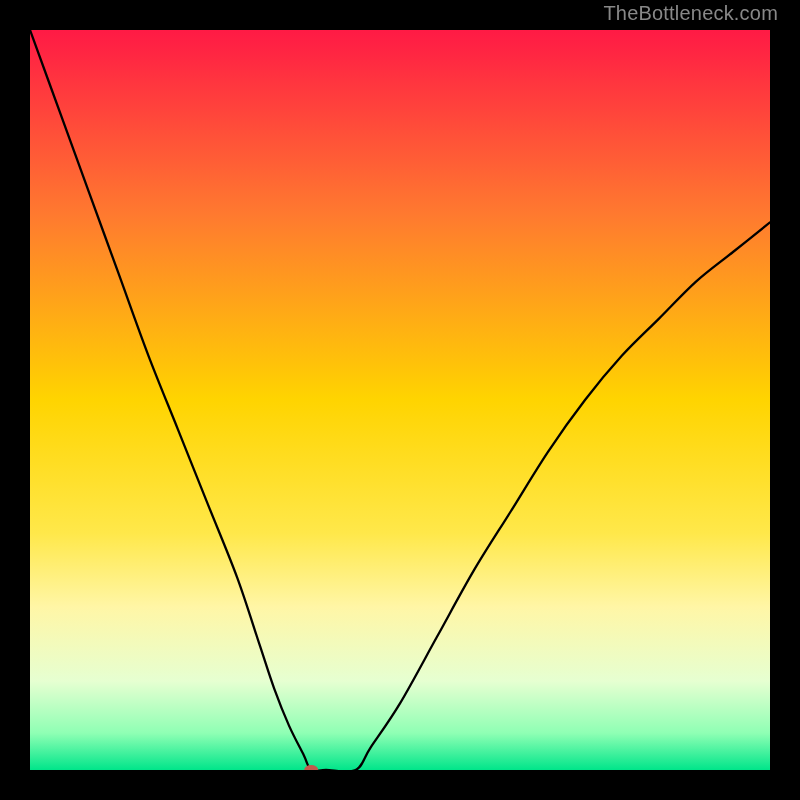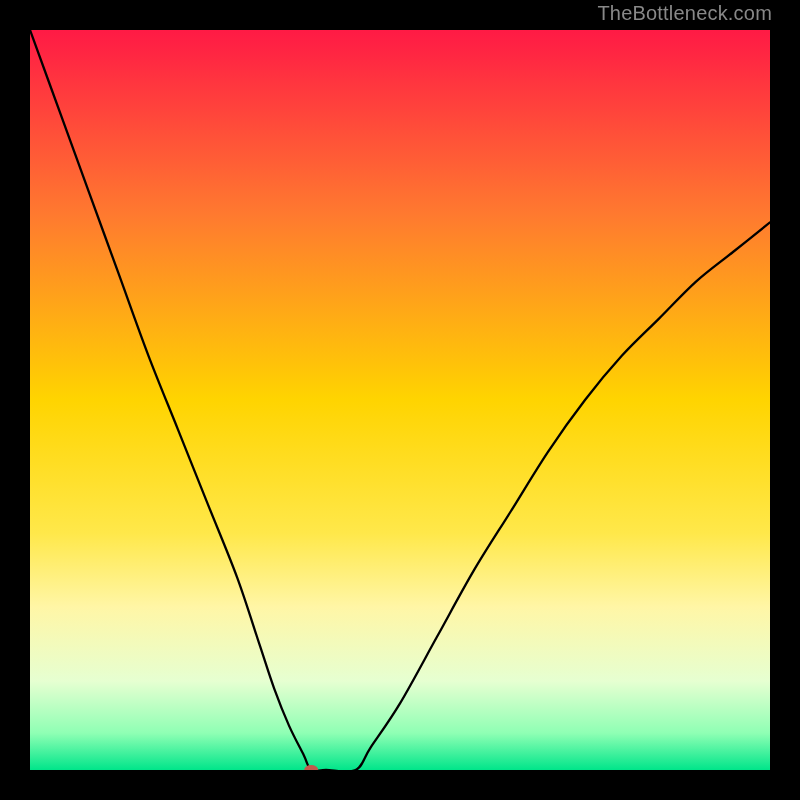--- a/index.html
+++ b/index.html
@@ -13,21 +13,21 @@
   }
   .outer {
     width: 800px;
     height: 800px;
     background: #000;
     position: relative;
   }
   .watermark {
     position: absolute;
     top: 2px;
-    right: 28px;
+    right: 22px;
     color: #888;
     font-size: 20px;
     font-weight: 500;
     letter-spacing: 0.2px;
     user-select: none;
   }
   .plot-area {
     position: absolute;
     left: 30px;
     top: 30px;

